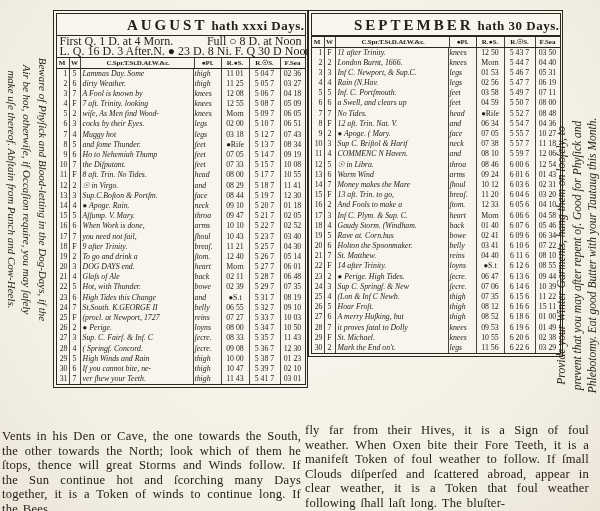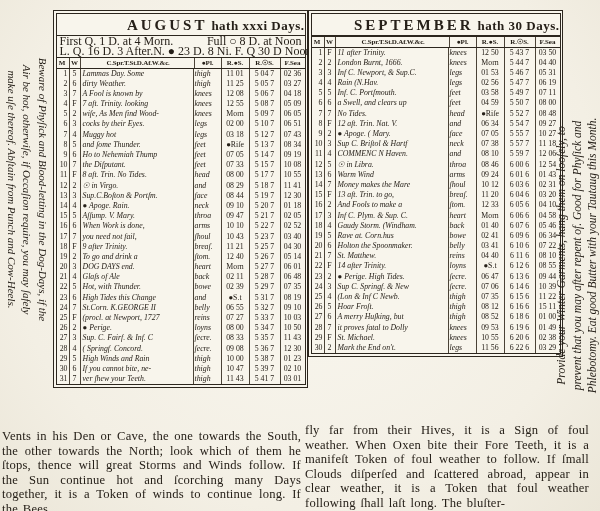--- a/index.html
+++ b/index.html
@@ -294,21 +294,21 @@
             <div class="cell c1">6</div>
             <div class="cell c2">High Tides this Change</div>
             <div class="cell c3">and</div>
             <div class="cell c4">●S.t</div>
             <div class="cell c5">5 31 7</div>
             <div class="cell c6">08 19</div>
           </div>
           <div class="row">
             <div class="cell c0">24</div>
             <div class="cell c1">7</div>
-            <div class="cell c2">St.Corn. K.GEORGE II</div>
+            <div class="cell c2">St.South. K.GEORGE II</div>
             <div class="cell c3">belly</div>
             <div class="cell c4">06 55</div>
             <div class="cell c5">5 32 7</div>
             <div class="cell c6">09 10</div>
           </div>
           <div class="row">
             <div class="cell c0">25</div>
             <div class="cell c1">F</div>
             <div class="cell c2">(procl. at Newport, 1727</div>
             <div class="cell c3">reins</div>
@@ -455,21 +455,21 @@
             <div class="cell c5">5 52 7</div>
             <div class="cell c6">08 48</div>
           </div>
           <div class="row">
             <div class="cell c0">8</div>
             <div class="cell c1">F</div>
             <div class="cell c2">12 aft. Trin.     Nat. V.</div>
             <div class="cell c3">and</div>
             <div class="cell c4">06 34</div>
             <div class="cell c5">5 54 7</div>
-            <div class="cell c6">09 27</div>
+            <div class="cell c6">04 36</div>
           </div>
           <div class="row">
             <div class="cell c0">9</div>
             <div class="cell c1">2</div>
             <div class="cell c2">● Apoge.      ( Mary.</div>
             <div class="cell c3">face</div>
             <div class="cell c4">07 05</div>
             <div class="cell c5">5 55 7</div>
             <div class="cell c6">10 27</div>
           </div>

